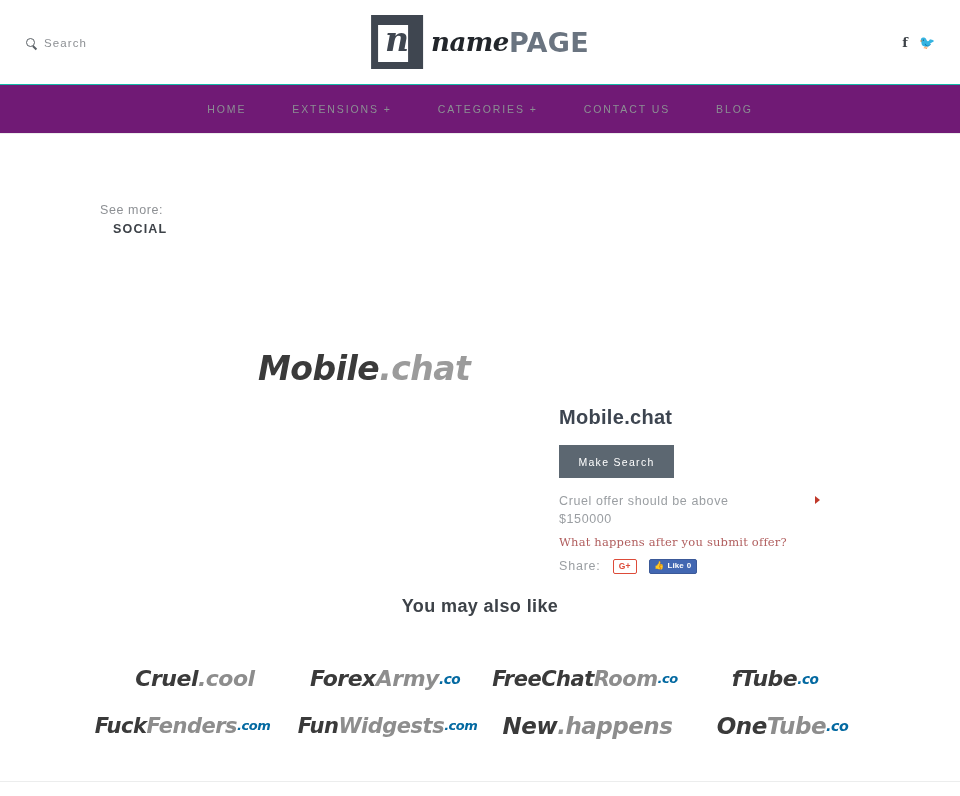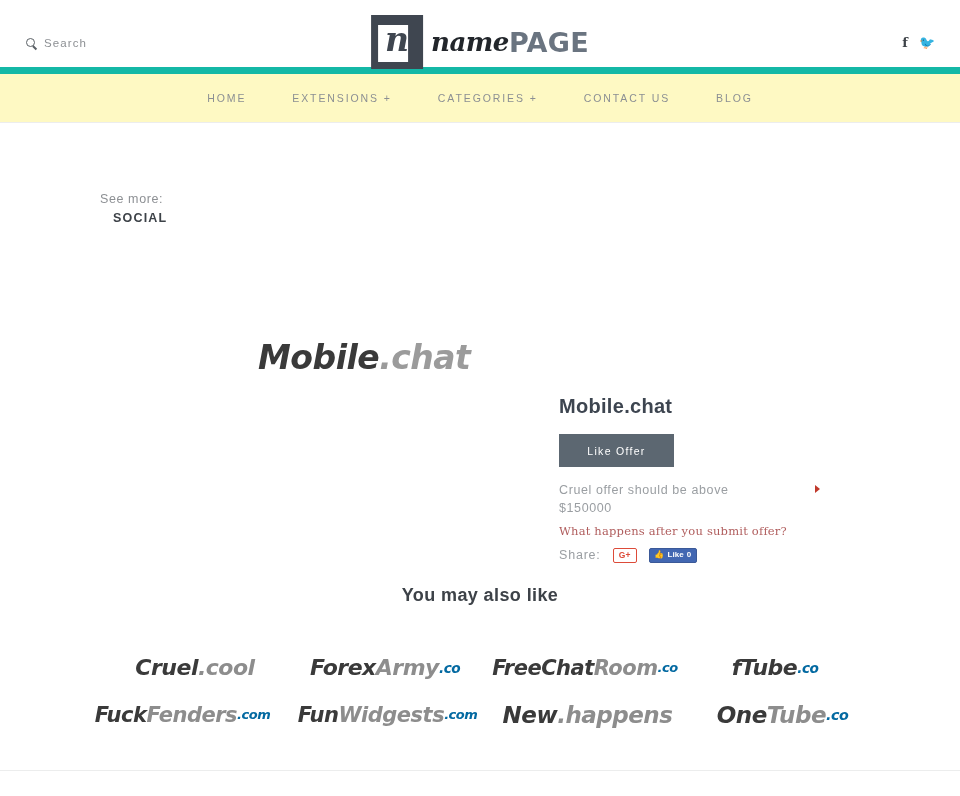--- a/index.html
+++ b/index.html
@@ -9,22 +9,22 @@
     height: 796px;
     background: #ffffff;
     font-family: "Liberation Sans", sans-serif;
     color: #4a4a4a;
     overflow: hidden;
   }
 
   
   .header {
     position: relative;
-    height: 74px;
-    border-bottom: 7px solid #14b8a6;
+    height: 85px;
+    border-bottom: 1px solid #14b8a6;
     background: #ffffff;
     text-align: right;
   }
 
   .search-box {
     position: absolute;
     left: 26px;
     top: 37px;
     display: flex;
     align-items: center;
@@ -140,21 +140,21 @@
   }
 
   
   .nav {
     height: 49px;
     border-bottom: 1px solid #eceded;
     display: flex;
     align-items: center;
     justify-content: center;
     gap: 0;
-    background: #fef9c3;
+    background: #701a75;
   }
   .nav-item {
     font-size: 10.5px;
     letter-spacing: 1.9px;
     color: #8b8f93;
     padding: 0 23px;
     cursor: pointer;
     white-space: nowrap;
   }
 
@@ -392,21 +392,21 @@
     <span class="see-more-cat">SOCIAL</span>
   </div>
 
   <div class="domain-banner">
     <span class="d-main">Mobile</span><span class="d-ext">.chat</span>
   </div>
 
   <div class="offer-panel">
     <div class="offer-title">Mobile.chat</div>
 
-    <button class="make-offer-btn">Like Offer</button>
+    <button class="make-offer-btn">Make Search</button>
 
     <div class="offer-note">
       <span class="red-marker"></span>
       <span>Cruel offer should be above</span><br>
       <span>$150000</span>
       <a class="offer-link" href="#">What happens after you submit offer?</a>
     </div>
 
     <div class="share-row">
       <span class="share-label">Share:</span>

